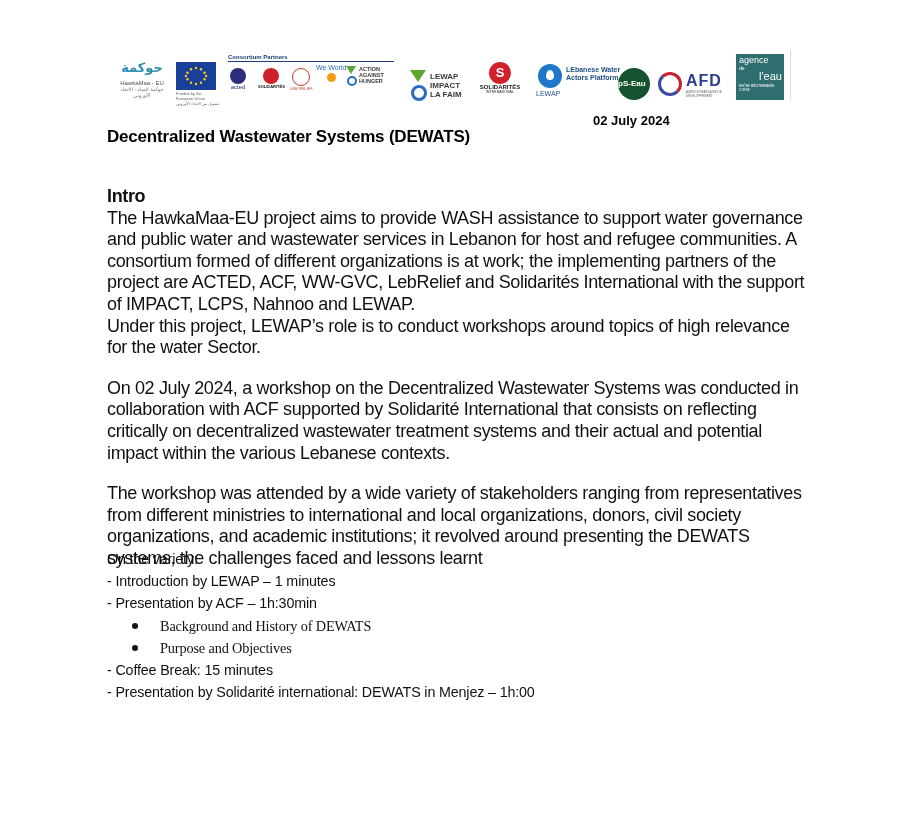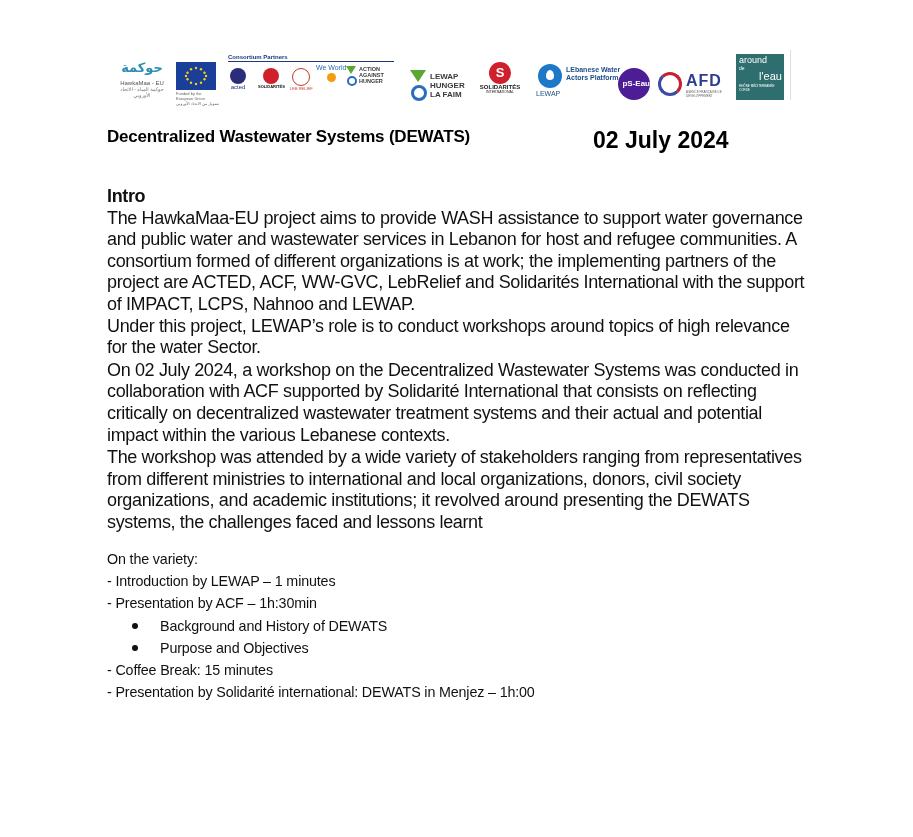--- a/index.html
+++ b/index.html
@@ -35,51 +35,51 @@
     .solid .c { width: 22px; height: 22px; border-radius: 50%; background: #d0202c; margin: 0 auto; color: #fff; font-size: 13px; font-weight: bold; line-height: 22px; }
     .solid .t { font-size: 6px; font-weight: bold; color: #222; }
     .solid .s { font-size: 3.5px; color: #222; }
 
     .lewap { left: 428px; top: 14px; width: 112px; height: 40px; }
     .lewap .c { position: absolute; left: 2px; top: 0; width: 24px; height: 24px; border-radius: 50%; background: #1e78c8; }
     .lewap .c::after { content: ""; position: absolute; left: 8px; top: 6px; width: 8px; height: 10px; background: #fff; border-radius: 50% 50% 50% 50% / 60% 60% 40% 40%; }
     .lewap .n { position: absolute; left: 0; top: 26px; font-size: 7px; color: #1d4e89; }
     .lewap .t { position: absolute; left: 30px; top: 2px; font-size: 7px; font-weight: bold; color: #1d4e89; line-height: 8px; }
 
-    .pseau { left: 510px; top: 18px; width: 32px; height: 32px; border-radius: 50%; background: #4c1d95; color: #fff; font-size: 8px; text-align: right; line-height: 32px; font-weight: bold; }
+    .pseau { left: 510px; top: 18px; width: 32px; height: 32px; border-radius: 50%; background: #14532d; color: #fff; font-size: 8px; text-align: left; line-height: 32px; font-weight: bold; }
 
     .afd { left: 550px; top: 20px; width: 80px; height: 30px; }
     .afd .o { position: absolute; left: 0; top: 2px; width: 18px; height: 18px; border-radius: 50%;
               border: 3px solid #c8202f; border-left-color: #3b4aa3; border-bottom-color: #3b4aa3; }
     .afd .t { position: absolute; left: 28px; top: 2px; font-size: 16px; font-weight: bold; color: #2c3e8c; letter-spacing: 1px; }
     .afd .s { position: absolute; left: 28px; top: 20px; font-size: 3px; color: #666; }
 
     .agence { left: 628px; top: 4px; width: 48px; height: 46px; background: #2f6e6e; color: #fff; padding: 2px 3px; box-sizing: border-box; }
     .agence .a { font-size: 9px; line-height: 9px; }
     .agence .d { font-size: 5px; line-height: 6px; }
     .agence .e { font-size: 11px; line-height: 11px; padding-left: 20px; }
     .agence .s { font-size: 3px; line-height: 4px; margin-top: 2px; }
     .vline { left: 682px; top: 0; width: 1px; height: 50px; background: #ddd; }
 
     
     .title { position: absolute; left: 107px; top: 127px; font-family: "Liberation Sans", sans-serif;
              font-size: 17px; font-weight: bold; color: #000; letter-spacing: -0.2px; }
-    .date { position: absolute; left: 593px; top: 127px; font-size: 23px; font-weight: bold; color: #000; }
+    .date { position: absolute; left: 593px; top: 113px; font-size: 13px; font-weight: bold; color: #000; }
 
     
     .body { position: absolute; left: 107px; top: 186px; width: 700px;
             font-family: "Liberation Sans Narrow", "Liberation Sans", sans-serif; font-size: 18px; line-height: 21.6px;
             color: #111; letter-spacing: -0.35px; }
     .intro-h { font-weight: bold; }
     p { margin: 0; }
-    .para { margin-top: 1px; }
+    .para { margin-top: 19px; }
 
     .agenda { position: absolute; left: 107px; top: 548px; font-size: 14.3px; line-height: 22.2px; color: #111; letter-spacing: -0.15px; }
     .agenda .item { white-space: nowrap; }
-    .agenda .sub { padding-left: 53px; position: relative; white-space: nowrap; }
+    .agenda .sub { padding-left: 53px; position: relative; white-space: nowrap; font-family: Liberation Serif, serif; }
     .agenda .sub .dot { position: absolute; left: 25px; top: 8px; width: 6px; height: 6px; border-radius: 50%; background: #111; }
   </style>
 </head>
 <body>
 
 <div class="page">
 
   <div class="banner">
 
     <div class="logo hawka">
@@ -134,21 +134,21 @@
         <div style="position:absolute;left:1px;top:10px;width:6px;height:6px;border:2px solid #2a6cc0;border-radius:50%;"></div>
         <div style="position:absolute;left:13px;top:0;width:32px;font-size:5.5px;font-weight:bold;color:#3a3a3a;line-height:6px;">ACTION AGAINST HUNGER</div>
       </div>
     </div>
 
     <div class="logo acf">
       <div class="leaf"></div>
       <div class="ring"></div>
       <div class="t">
         <div>LEWAP</div>
-        <div>HUNGER</div>
+        <div>IMPACT</div>
         <div>LA FAIM</div>
       </div>
     </div>
 
     <div class="logo solid">
       <div class="c">S</div>
       <div class="t">SOLIDARITÉS</div>
       <div class="s">INTERNATIONAL</div>
     </div>
 
@@ -163,21 +163,21 @@
 
     <div class="logo pseau">pS-Eau</div>
 
     <div class="logo afd">
       <div class="o"></div>
       <div class="t">AFD</div>
       <div class="s">AGENCE FRANÇAISE DE DÉVELOPPEMENT</div>
     </div>
 
     <div class="logo agence">
-      <div class="a">around</div>
+      <div class="a">agence</div>
       <div class="d">de</div>
       <div class="e">l'eau</div>
       <div class="s">RHÔNE MÉDITERRANÉE CORSE</div>
     </div>
     <div class="logo vline"></div>
   </div>
 
   <div class="title">Decentralized Wastewater Systems (DEWATS)</div>
   <div class="date">02 July 2024</div>
 

